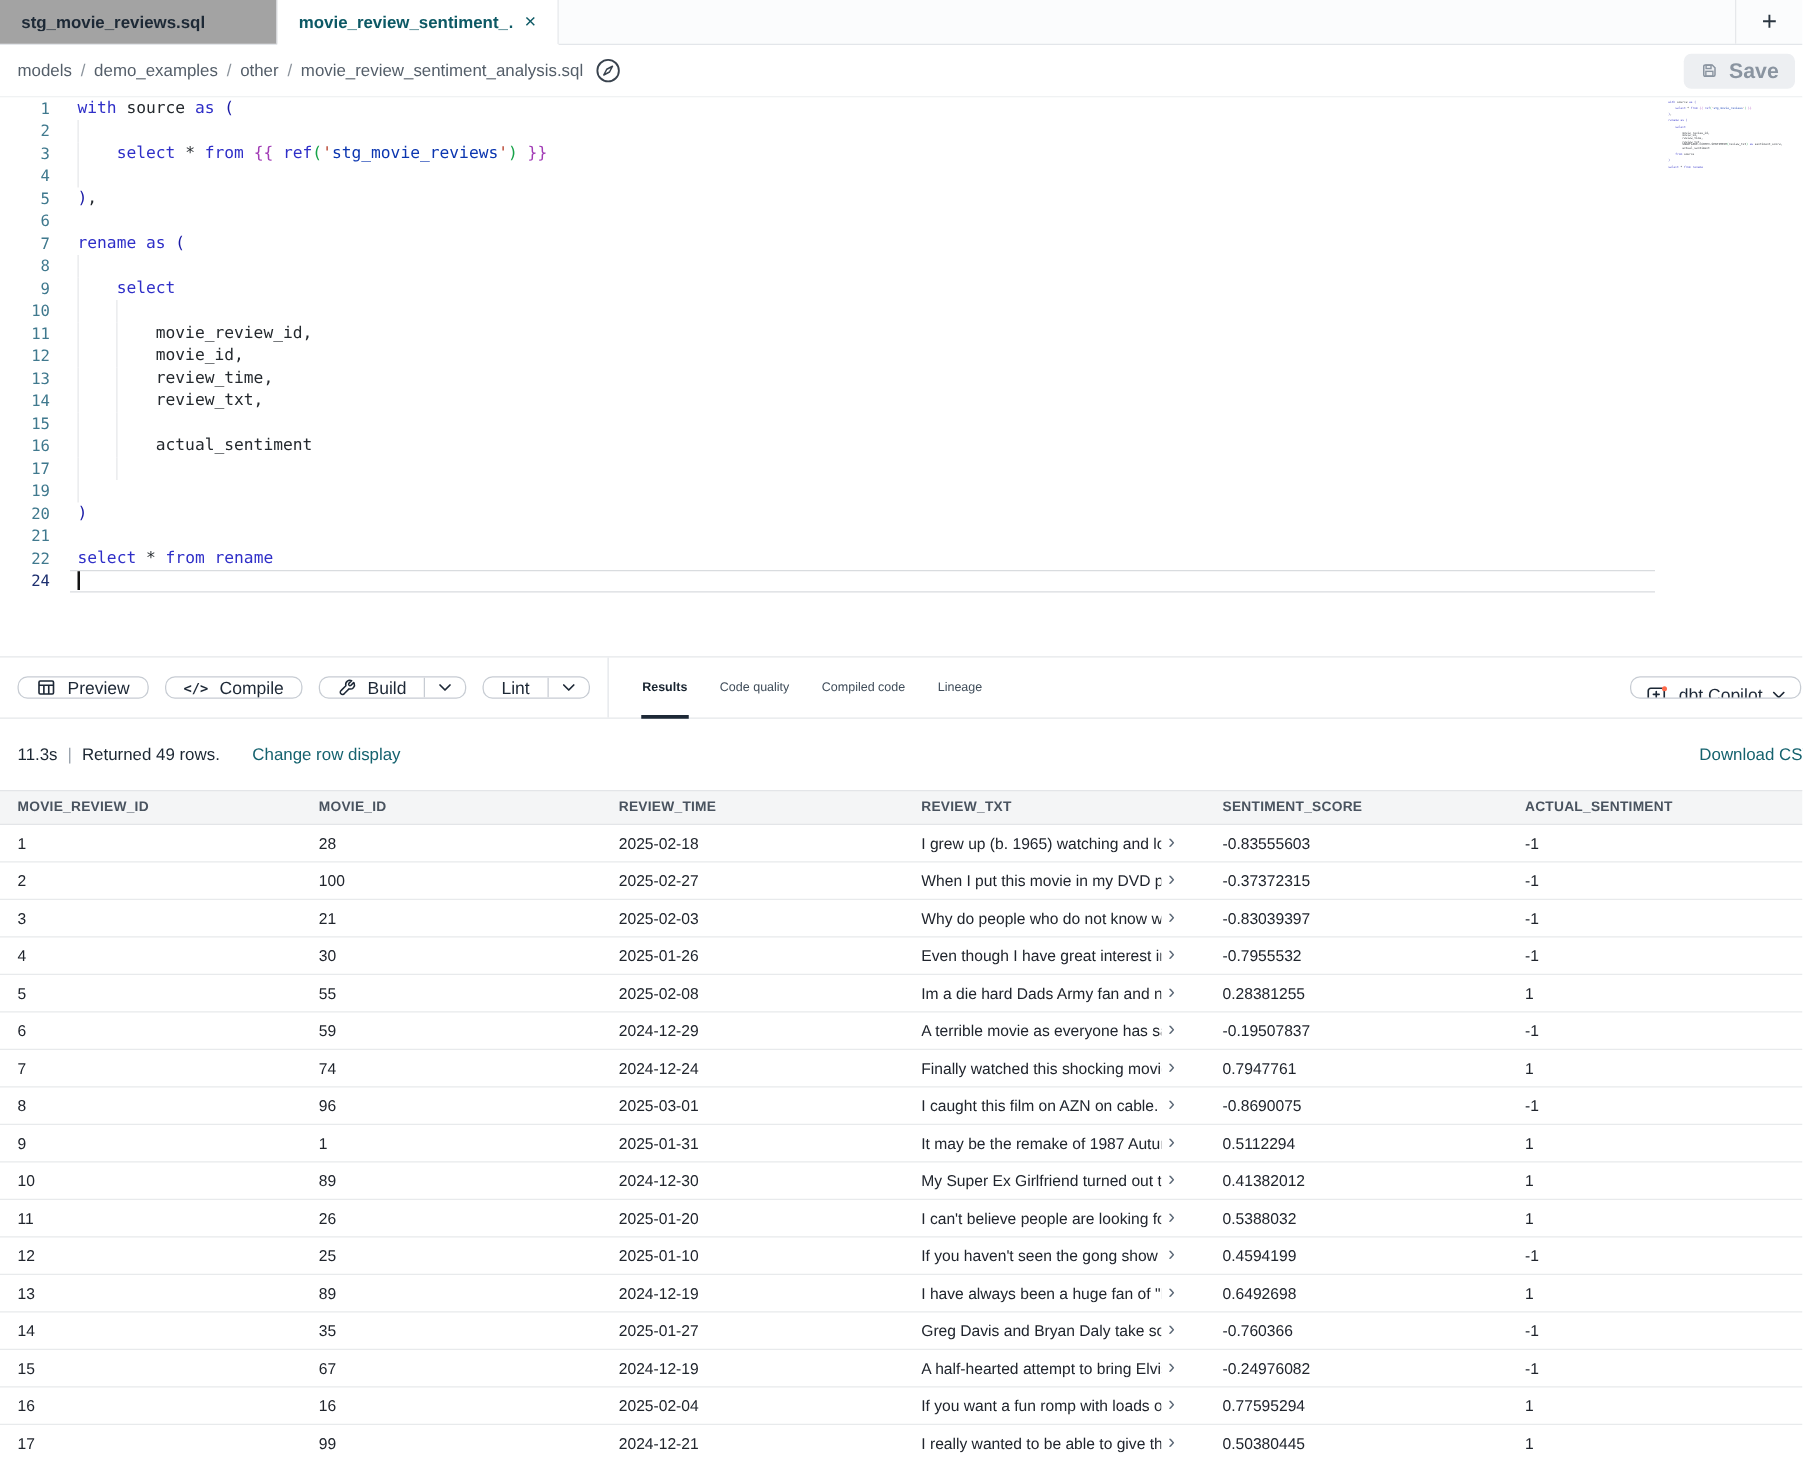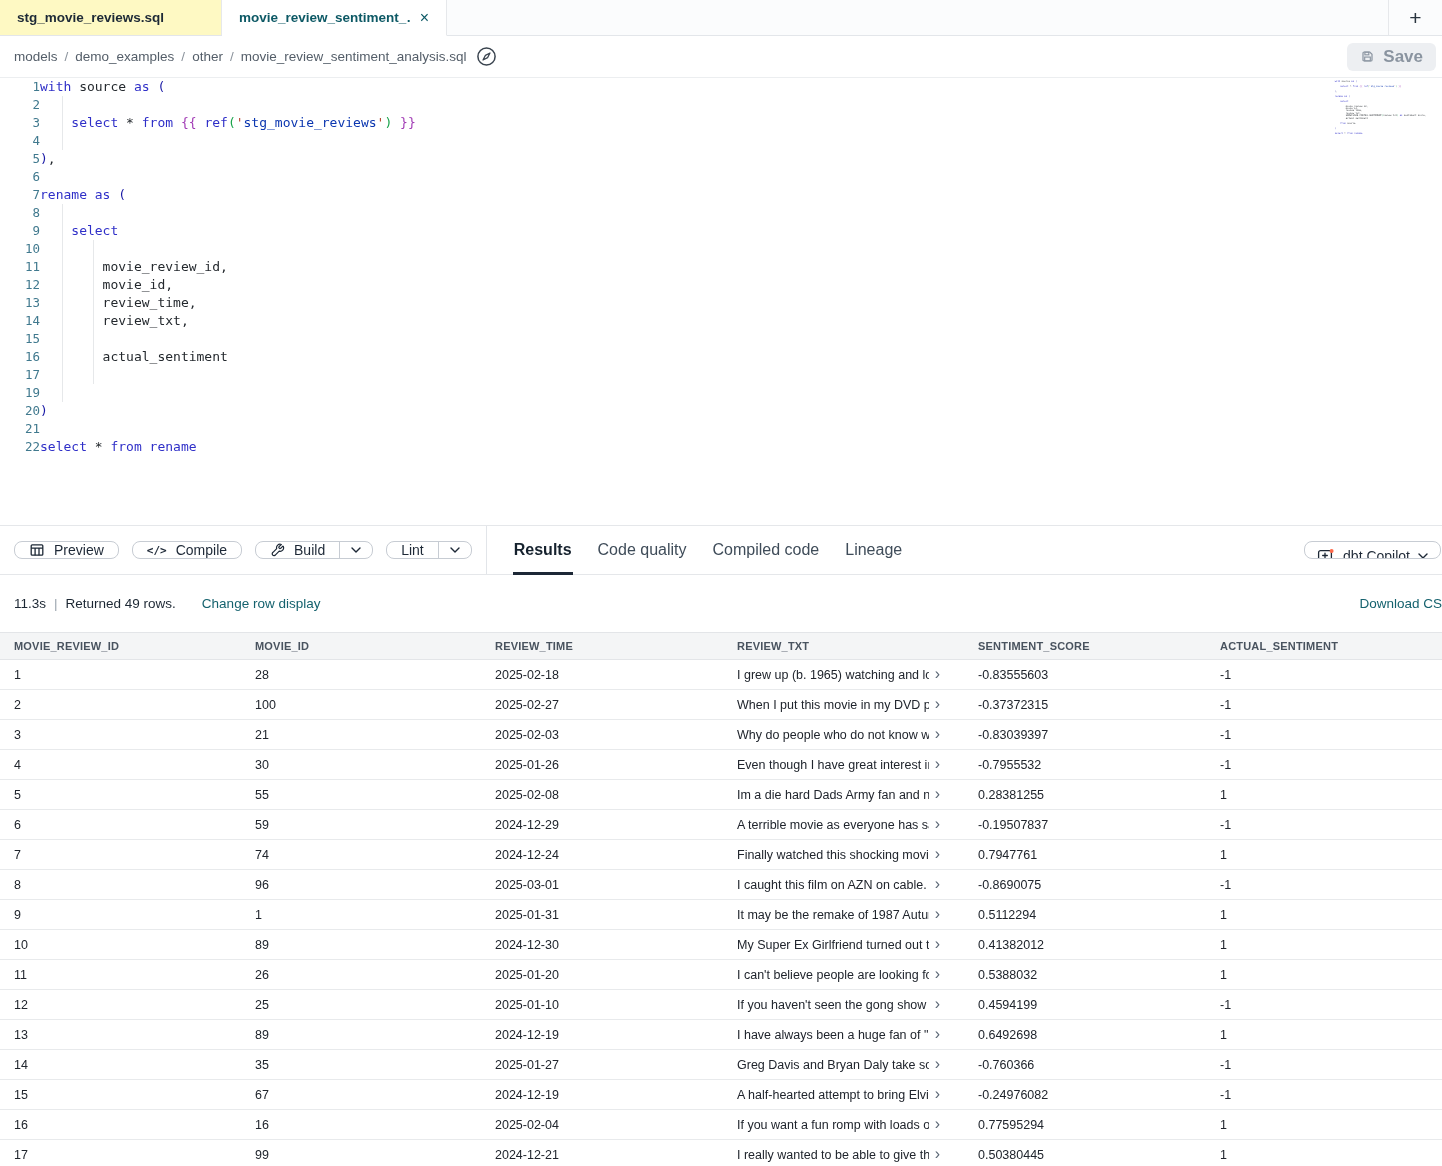--- a/index.html
+++ b/index.html
@@ -6,40 +6,40 @@
   html,body { margin:0; padding:0; }
   body {
     width:1442px; height:1166px; overflow:hidden; position:relative;
     background:#fff; color:#1c2733;
     font-family:"Liberation Sans", sans-serif;
   }
 
   
   .tab-bar { height:36px; display:flex; align-items:stretch; background:#fbfcfd; border-bottom:1px solid #e3e6ea; }
   .tab { width:222px; display:flex; align-items:center; padding:0 17px; font-size:13.5px; font-weight:700; border-right:1px solid #e6e8eb; cursor:default; }
-  .tab.inactive { background:#fef9c3; color:#1d2936; }
+  .tab.inactive { background:#a3a3a3; color:#1d2936; }
   .tab.active { width:225px; background:#fff; color:#0d5965; margin-bottom:-1px; border-bottom:1px solid #fff; }
   .tab .tab-label { flex:1; white-space:nowrap; overflow:hidden; }
   .tab .close { font-size:16px; font-weight:400; color:#0d5965; padding-left:10px; }
   .newtab { margin-left:auto; width:54px; border-left:1px solid #e6e8eb; display:flex; align-items:center; justify-content:center; font-size:21px; font-weight:300; color:#2a3540; }
 
   
   .crumb-bar { height:42px; display:flex; align-items:center; padding:0 6px 0 14px; border-bottom:1px solid #eceef0; font-size:13.5px; }
   .crumb-part { color:#545e69; }
   .crumb-sep { color:#8b939c; margin:0 7px; }
   .crumb-icon { margin-left:9px; display:flex; align-items:center; }
   .save-btn { margin-left:auto; height:28px; padding:0 13px; background:#edeff2; border:none; border-radius:6px;
     color:#8a94a0; font-weight:700; font-size:17px; display:flex; align-items:center; gap:8px; font-family:inherit; }
 
   
   .editor { position:relative; height:447px; background:#fff; }
   .cm-line { display:flex; height:18px; line-height:18px; font-family:"DejaVu Sans Mono", monospace; font-size:13px; position:relative; }
   .gutter { width:40px; flex:none; text-align:right; color:#40798e; font-size:12.5px; }
   .cm-line.active .gutter { color:#1d2f6f; }
-  .codetxt { white-space:pre; color:#24292e; }
+  .codetxt { white-space:pre; margin-left:22px; color:#24292e; }
   .guide { position:absolute; top:0; bottom:0; width:1px; background:#e6e8ea; }
   .activebox { position:absolute; left:56px; right:118px; top:0; bottom:0; border-top:1px solid #d9dcdf; border-bottom:1px solid #d9dcdf; }
   .cursor { position:absolute; left:62px; top:1px; width:1.5px; height:15px; background:#111; }
   .tok-kw { color:#2f2fc8; }
   .tok-pl { color:#24292e; }
   .tok-br { color:#a13bb5; }
   .tok-pg { color:#18a34a; }
   .tok-pn { color:#1a1aa6; }
   .tok-st { color:#0b36b0; }
   .tok-qt { color:#b8432f; }
@@ -47,21 +47,21 @@
   .mm-line { font-family:"DejaVu Sans Mono", monospace; font-size:2.3px; line-height:2.45px; white-space:pre; }
 
   
   .action-bar { height:50px; display:flex; align-items:center; padding:0 0 0 14px; border-top:1px solid #e5e7ea; border-bottom:1px solid #e5e7ea; position:relative; }
   .btn { display:flex; align-items:stretch; border:1px solid #c7ccd3; border-radius:8px; height:18px; background:#fff;
     color:#1d2836; font-size:14px; font-weight:500; margin-right:13px; font-family:inherit; padding:0; overflow:hidden; }
   .btn .main { padding:0 14px; display:flex; gap:9px; align-items:center; }
   .btn .chev { border-left:1px solid #c7ccd3; padding:0 11px; display:flex; align-items:center; }
   .vdivider { width:1px; align-self:stretch; background:#e2e5e9; margin-left:1px; }
   .rtabs { display:flex; height:100%; align-items:stretch; margin-left:14px; }
-  .rtab { font-size:16px; color:#3f4c59; display:flex; align-items:center; padding:0 13px; position:relative; }
+  .rtab { font-size:10px; color:#3f4c59; display:flex; align-items:center; padding:0 13px; position:relative; }
   .rtab.active { color:#16222e; font-weight:700; }
   .rtab.active::after { content:""; position:absolute; left:12px; right:12px; bottom:-1px; height:3px; background:#1d2836; }
   .copilot { margin-left:auto; margin-right:1px; }
   .copilot .main { padding:0 12px; gap:8px;margin-top:12px; }
 
   
   .meta-row { height:57px; display:flex; align-items:center; padding:0 14px; font-size:13.5px; position:relative; color:#1c2733; }
   .meta-sep { color:#9aa3ad; margin:0 8px; }
   .link { color:#15626e; cursor:pointer; }
   .meta-link { margin-left:26px; }
@@ -214,20 +214,26 @@
         <span class="gutter">20</span>
         <span class="codetxt"><span class="tok-pn">)</span></span>
       </div>
       <div class="cm-line">
         <span class="gutter">21</span>
         <span class="codetxt"></span>
       </div>
       <div class="cm-line">
         <span class="gutter">22</span>
         <span class="codetxt"><span class="tok-kw">select</span><span class="tok-pl"> * </span><span class="tok-kw">from</span><span class="tok-pl"> </span><span class="tok-kw">rename</span></span>
+      </div>
+      <div class="cm-line active">
+        <div class="activebox"></div>
+        <span class="gutter">24</span>
+        <span class="codetxt"></span>
+        <span class="cursor"></span>
       </div>
     </div>
   <div class="minimap" id="minimap">
       <div class="mm-line"><span class="tok-kw">with</span><span class="tok-pl"> source </span><span class="tok-kw">as</span><span class="tok-pl"> </span><span class="tok-pn">(</span></div>
       <div class="mm-line">&nbsp;</div>
       <div class="mm-line"><span class="tok-pl">    </span><span class="tok-kw">select</span><span class="tok-pl"> * </span><span class="tok-kw">from</span><span class="tok-pl"> </span><span class="tok-br">{{</span><span class="tok-pl"> </span><span class="tok-kw">ref</span><span class="tok-pg">(</span><span class="tok-qt">'</span><span class="tok-st">stg_movie_reviews</span><span class="tok-qt">'</span><span class="tok-pg">)</span><span class="tok-pl"> </span><span class="tok-br">}}</span></div>
       <div class="mm-line">&nbsp;</div>
       <div class="mm-line"><span class="tok-pn">)</span><span class="tok-pl">,</span></div>
       <div class="mm-line">&nbsp;</div>
       <div class="mm-line"><span class="tok-kw">rename</span><span class="tok-pl"> </span><span class="tok-kw">as</span><span class="tok-pl"> </span><span class="tok-pn">(</span></div>

